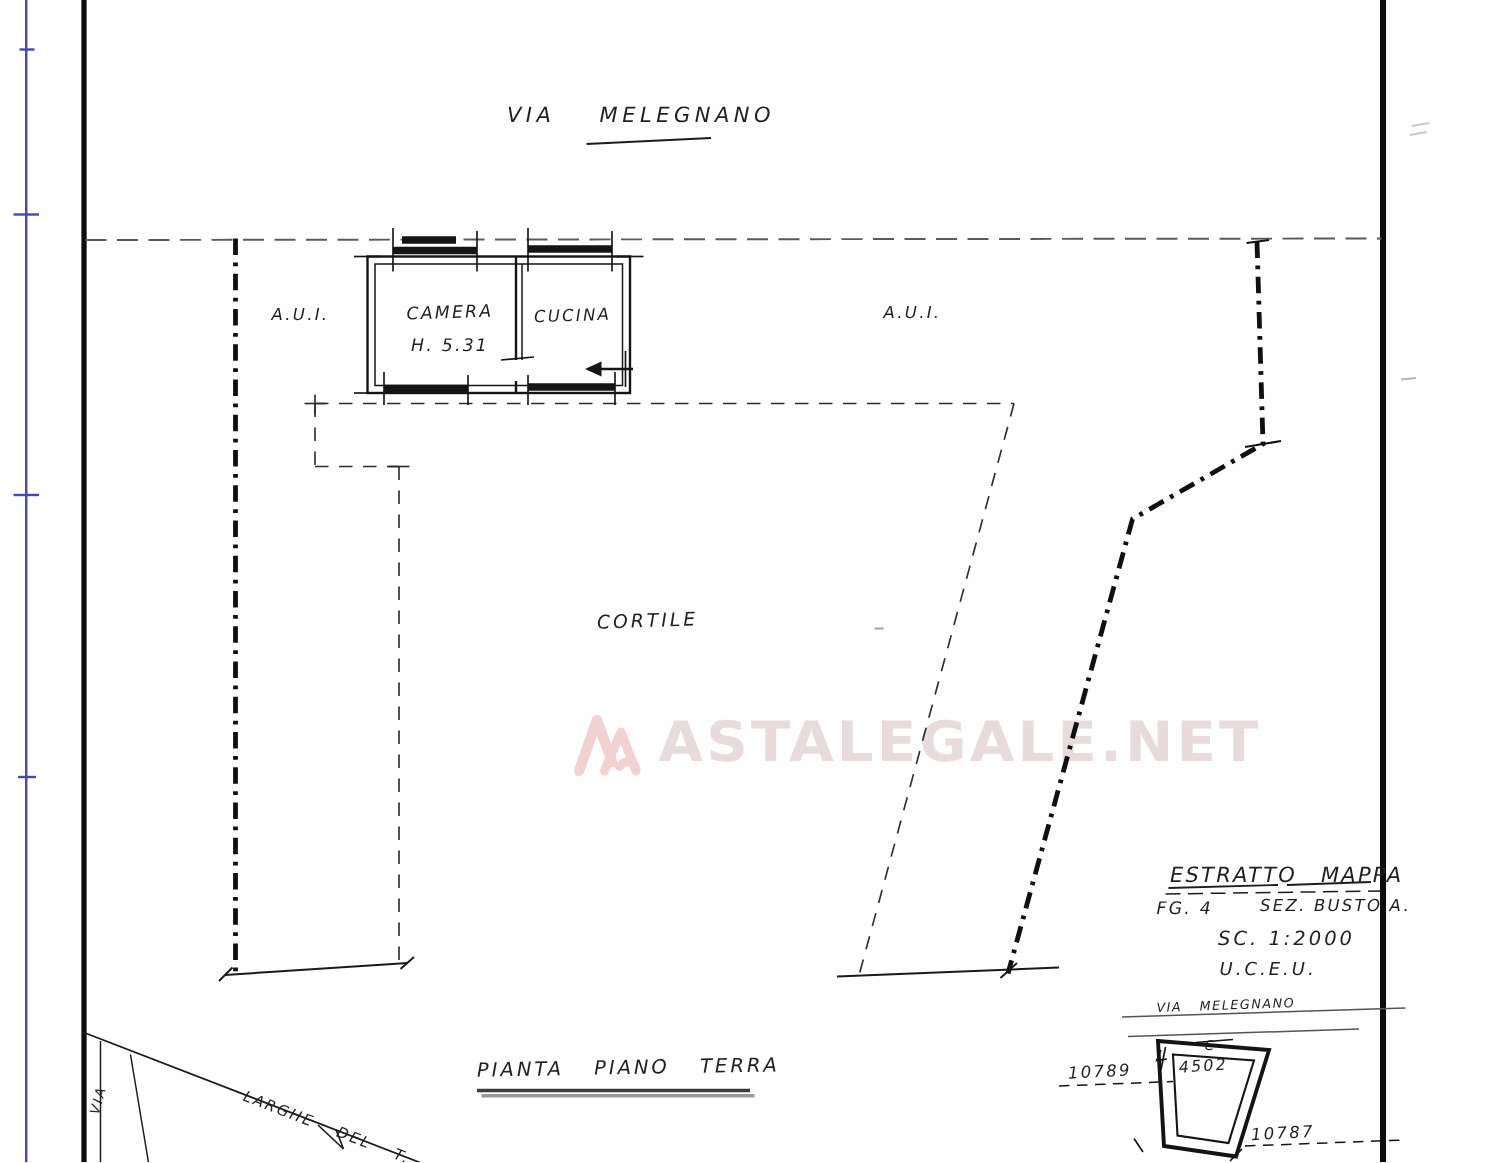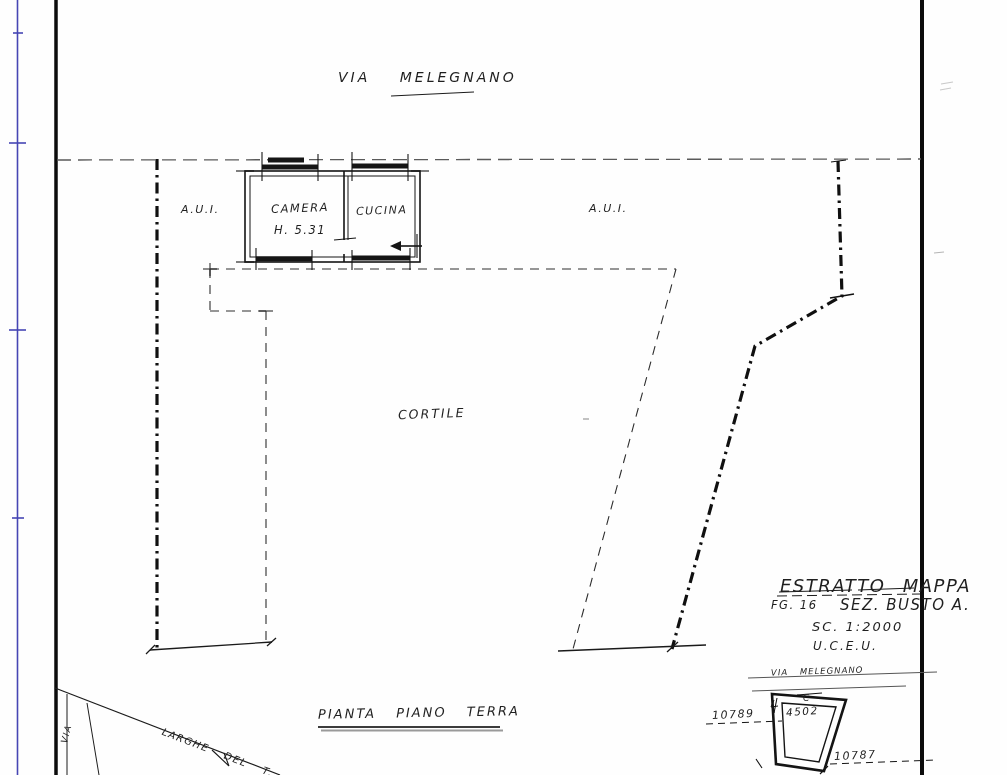--- a/index.html
+++ b/index.html
@@ -12,20 +12,27 @@
   #watermark .wm-text{font-weight:bold;font-style:normal;font-size:37px;letter-spacing:2px;
        color:#e8dbdb;transform:scaleX(1.04);transform-origin:left center;margin-left:10px;}
   svg.overlay{position:absolute;left:0;top:0;z-index:2;}
   .lbl{z-index:3;}
 </style>
 </head>
 <body>
 
 <div id="sheet">
 
+  <div id="watermark">
+    <svg width="46" height="48" viewBox="0 0 46 48">
+      <path d="M3,44 L15,10 L25,38" fill="none" stroke="#f0d2d2" stroke-width="7" stroke-linecap="round" stroke-linejoin="round"></path>
+      <path d="M20,44 L31,18 L41,44 C41,37 33,36 30,41" fill="none" stroke="#f0d2d2" stroke-width="6" stroke-linecap="round" stroke-linejoin="round"></path>
+    </svg>
+    <span class="wm-text">ASTALEGALE.NET</span>
+  </div>
 
   <svg class="overlay" width="1007" height="775" viewBox="0 0 1007 775">
 
     <g stroke="#4646b4" stroke-width="1.6">
       <line x1="17.5" y1="0" x2="17.5" y2="775"></line>
       <line x1="13" y1="33" x2="23" y2="33"></line>
       <line x1="9" y1="143" x2="26" y2="143"></line>
       <line x1="9" y1="330" x2="26" y2="330"></line>
       <line x1="12" y1="518" x2="24" y2="518"></line>
     </g>
@@ -153,23 +160,23 @@
   <div class="lbl hand" style="left:274px;top:225px;font-size:11.5px;">H. 5.31</div>
   <div class="lbl hand" style="left:356px;top:205px;font-size:11px;transform:rotate(-2deg);">CUCINA</div>
 
   <div class="lbl hand" style="left:398px;top:408px;font-size:12.5px;letter-spacing:2px;transform:rotate(-2deg);">CORTILE</div>
 
   <div class="lbl hand" style="left:318px;top:706px;font-size:13px;letter-spacing:2px;word-spacing:14px;transform:rotate(-1deg);">PIANTA PIANO TERRA</div>
 
   <div class="lbl hand" style="left:164px;top:727px;font-size:10px;word-spacing:12px;transform:rotate(21deg);transform-origin:left top;">LARGHE DEL T.</div>
   <div class="lbl hand" style="left:60px;top:742px;font-size:9px;transform:rotate(-75deg);transform-origin:left top;">VIA</div>
 
-  <div class="lbl hand" style="left:780px;top:577px;font-size:18px;letter-spacing:1.5px;word-spacing:10px;">ESTRATTO MAPPA</div>
-  <div class="lbl hand" style="left:771px;top:600px;font-size:11.5px;">FG. 16</div>
-  <div class="lbl hand" style="left:840px;top:598px;font-size:15px;">SEZ. BUSTO A.</div>
+  <div class="lbl hand" style="left:780px;top:577px;font-size:14px;letter-spacing:1.5px;word-spacing:10px;">ESTRATTO MAPPA</div>
+  <div class="lbl hand" style="left:771px;top:600px;font-size:11.5px;">FG. 4</div>
+  <div class="lbl hand" style="left:840px;top:598px;font-size:11px;">SEZ. BUSTO A.</div>
   <div class="lbl hand" style="left:812px;top:620px;font-size:13px;letter-spacing:2px;">SC. 1:2000</div>
   <div class="lbl hand" style="left:813px;top:640px;font-size:12px;letter-spacing:2px;">U.C.E.U.</div>
 
   <div class="lbl hand" style="left:771px;top:667px;font-size:8.5px;letter-spacing:1px;word-spacing:8px;transform:rotate(-2deg);">VIA MELEGNANO</div>
   <div class="lbl hand" style="left:803px;top:694px;font-size:9px;">C</div>
   <div class="lbl hand" style="left:786px;top:706px;font-size:10.5px;transform:rotate(-4deg);">4502</div>
   <div class="lbl hand" style="left:712px;top:709px;font-size:11px;transform:rotate(-3deg);">10789</div>
   <div class="lbl hand" style="left:834px;top:750px;font-size:11px;transform:rotate(-3deg);">10787</div>
 
 </div>

